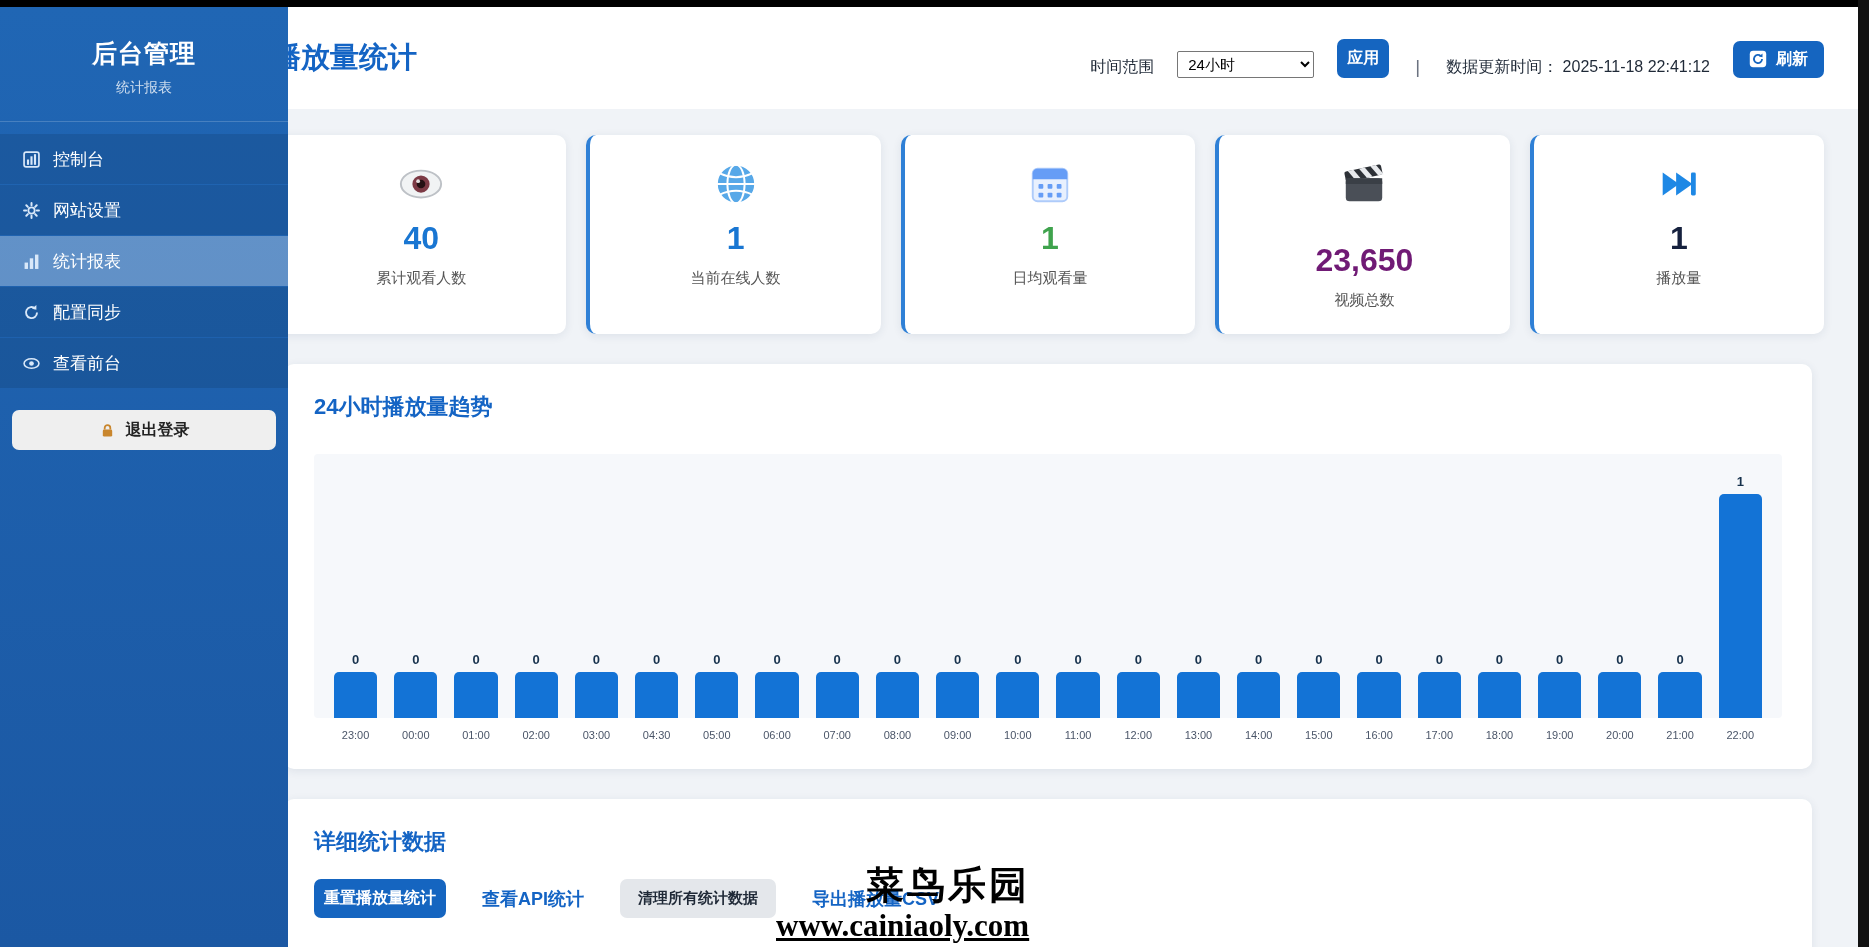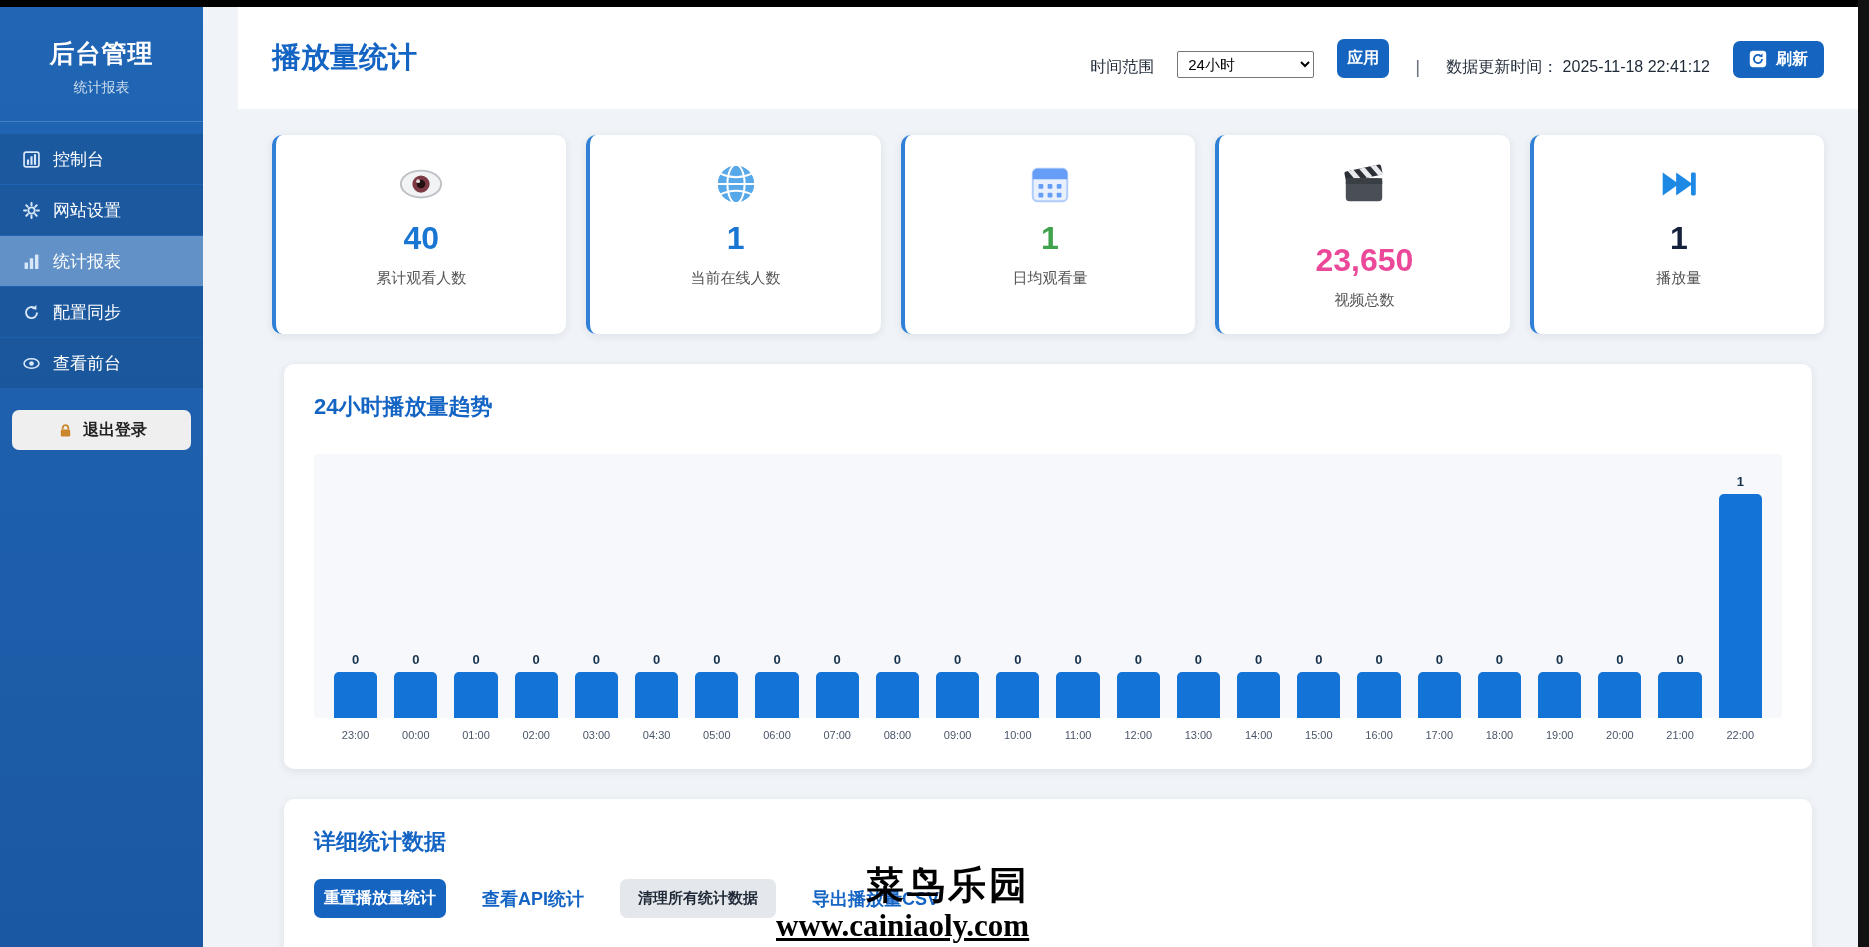--- a/index.html
+++ b/index.html
@@ -3,21 +3,21 @@
 <meta charset="utf-8">
 <style>
   *{box-sizing:border-box;margin:0;padding:0}
   html,body{width:1869px;height:947px;overflow:hidden}
   body{font-family:"Liberation Sans","DejaVu Sans",sans-serif;background:#f0f3f7;position:relative}
 
   .top-strip{position:absolute;top:0;left:0;width:100%;height:7px;background:#000;z-index:60}
   .right-strip{position:absolute;top:0;right:0;width:11px;height:100%;background:#121212;z-index:60}
 
   
-  .sidebar{position:absolute;left:0;top:7px;bottom:0;width:203px;
+  .sidebar{position:absolute;left:0;top:7px;bottom:0;width:288px;
     background:linear-gradient(180deg,#2066b4 0%,#1b58a3 100%);color:#fff;z-index:10}
   .sidebar-head{padding:30px 10px 24px;text-align:center;border-bottom:1px solid rgba(255,255,255,.18)}
   .sidebar-title{font-size:25px;font-weight:bold;letter-spacing:1px}
   .sidebar-subtitle{font-size:14px;color:rgba(255,255,255,.78);margin-top:9px}
   .menu{margin-top:12px}
   .menu-item{display:flex;align-items:center;gap:13px;height:50px;padding:0 22px;font-size:17px;
     background:rgba(0,0,0,.10);margin-bottom:1px;cursor:pointer}
   .menu-item.active{background:rgba(255,255,255,.30)}
   .mi-icon{width:18px;height:18px;display:inline-flex;align-items:center;justify-content:center}
   .logout-btn{margin:22px 12px 0;width:calc(100% - 24px);background:#efefef;border:none;border-radius:7px;
@@ -224,21 +224,21 @@
               <g transform="rotate(-12 24 13)">
                 <rect x="4" y="7" width="39" height="11" rx="2" fill="#2d3137"></rect>
                 <path d="M8 7 l6 11 h6 l-6 -11 z" fill="#e8eaed"></path>
                 <path d="M20 7 l6 11 h6 l-6 -11 z" fill="#e8eaed"></path>
                 <path d="M32 7 l6 11 h6 l-6 -11 z" fill="#e8eaed"></path>
               </g>
               <rect x="5" y="18" width="38" height="24" rx="4" fill="#4a4f57"></rect>
               <rect x="5" y="18" width="38" height="6" fill="#3a3f46"></rect>
             </svg></span>
         </div>
-    <div class="stat-value" style="color: #ec4899; margin-top: 32px;">23,650</div>
+    <div class="stat-value" style="color: #701a75; margin-top: 32px;">23,650</div>
     <div class="stat-label">视频总数</div>
   </div>
       <div class="stat-card">
     <div class="stat-icon">
           <span class="icon-slot"><svg width="46" height="46" viewBox="0 0 48 48">
               <path d="M7 12 L24 24 L7 36 Z" fill="#1e88e5"></path>
               <path d="M21 12 L38 24 L21 36 Z" fill="#1e88e5"></path>
               <rect x="36.5" y="12" width="5" height="24" rx="1.5" fill="#1e88e5"></rect>
             </svg></span>
         </div>

